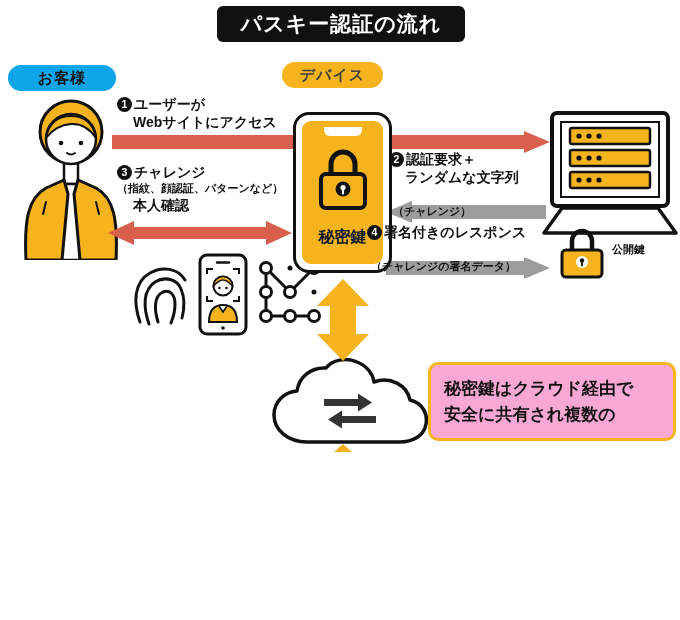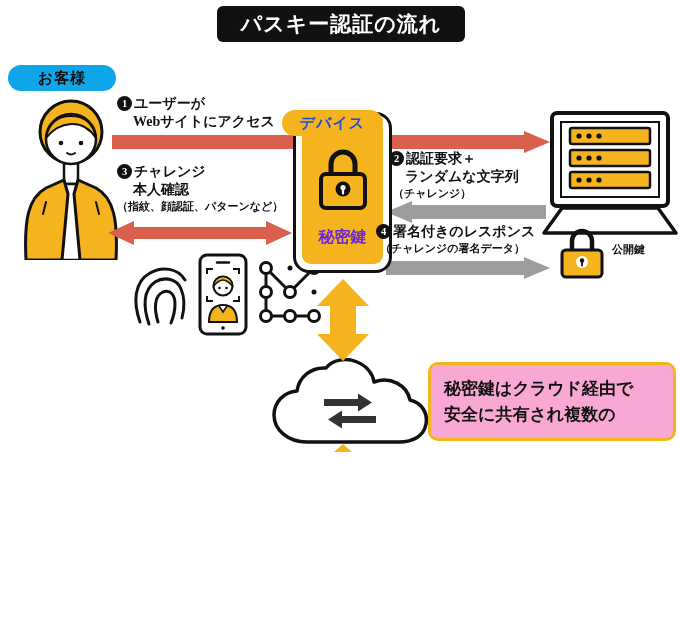--- a/index.html
+++ b/index.html
@@ -1,51 +1,51 @@
 <!DOCTYPE html>
 <html><head>
 <meta charset="utf-8">
 <style>
   html,body{margin:0;padding:0;background:#fff;}
   #canvas{
     position:relative;width:680px;height:452px;background:#fff;overflow:hidden;
-    font-family:Liberation Serif, serif;color:#111;
+    font-family:Liberation Sans, sans-serif;color:#111;
   }
   .abs{position:absolute;}
   .title-box{
     left:217px;top:6px;width:248px;height:36px;background:#111;color:#fff;
     border-radius:6px;display:flex;align-items:center;justify-content:center;
     font-size:21px;font-weight:bold;letter-spacing:1px;z-index:6;
   }
   .badge{
     height:26px;border-radius:14px;display:flex;align-items:center;justify-content:center;
     font-size:15px;font-weight:bold;z-index:6;letter-spacing:1px;
   }
   .badge-customer{left:8px;top:65px;width:108px;background:#0ea5e9;color:#111;}
-  .badge-device{left:282px;top:62px;width:101px;background:#F5B31E;color:#1d4ed8;margin-top:48px;}
+  .badge-device{left:282px;top:62px;width:101px;background:#F5B31E;color:#404040;}
   .badge-website{left:545px;top:65px;width:118px;background:#8E8E8E;color:#fff;}
   .step{position:absolute;font-weight:bold;color:#111;z-index:6;white-space:nowrap;}
   .sline{display:block;}
   .sline.main{font-size:14px;line-height:18px;}
   .sline.small{font-size:11px;line-height:15px;}
   .indent{padding-left:16px;}
-  .indent-sm{padding-left:4px;}
+  .indent-sm{padding-left:4px;margin-top:18px;}
   .snum{
     display:inline-block;width:15px;height:15px;border-radius:50%;background:#111;color:#fff;
     font-size:10.5px;line-height:15px;text-align:center;margin-right:2px;vertical-align:1px;
   }
   .arrow{position:absolute;z-index:3;}
   .phone{
     left:293px;top:112px;width:93px;height:155px;background:#fff;border:3.5px solid #111;
     border-radius:16px;z-index:5;
   }
   .phone-screen{position:absolute;left:6px;right:6px;top:6px;bottom:6px;background:#F5B31E;border-radius:9px;}
   .phone-notch{position:absolute;top:6px;left:50%;transform:translateX(-50%);width:38px;height:9px;background:#fff;border-radius:0 0 6px 6px;}
   .phone-lock{position:absolute;top:26px;left:50%;transform:translateX(-50%);}
-  .private-key-label{position:absolute;bottom:16px;width:100%;text-align:center;font-size:16px;font-weight:bold;color:#6d28d9;}
+  .private-key-label{position:absolute;bottom:16px;width:100%;text-align:center;font-size:16px;font-weight:bold;color:#0f172a;}
   .website-laptop{left:540px;top:111px;z-index:5;}
   .public-key-lock{left:558px;top:225px;z-index:6;}
   .public-key-label{left:612px;top:242px;font-size:11px;font-weight:bold;z-index:6;white-space:nowrap;}
   .bio-icon{z-index:4;}
   .cloud{left:266px;top:358px;z-index:2;}
   .note-box{
     left:428px;top:362px;width:216px;background:#f9a8d4;border:3px solid #F5B31E;border-radius:10px;
     padding:11px 13px;font-size:17px;font-weight:bold;line-height:1.5;z-index:6;white-space:nowrap;
   }
   .rot-left{transform:rotate(45deg);}
@@ -94,24 +94,24 @@
     <span class="sline main"><span class="snum">1</span><span>ユーザーが</span></span>
     <span class="sline main indent">Webサイトにアクセス</span>
   </div>
   <div class="step" style="left:389px;top:150px;">
     <span class="sline main"><span class="snum">2</span><span>認証要求＋</span></span>
     <span class="sline main indent">ランダムな文字列</span>
     <span class="sline small indent-sm">（チャレンジ）</span>
   </div>
   <div class="step" style="left:117px;top:163px;">
     <span class="sline main"><span class="snum">3</span><span>チャレンジ</span></span>
+    <span class="sline small">（指紋、顔認証、パターンなど）</span>
     <span class="sline main indent">本人確認</span>
-    <span class="sline small">（指紋、顔認証、パターンなど）</span>
-  </div>
-  <div class="step" style="left:376px;top:223px;">
+  </div>
+  <div class="step" style="left:367px;top:223px;">
     <span class="sline main"><span class="snum">4</span><span>署名付きのレスポンス</span></span>
     <span class="sline small indent-sm">（チャレンジの署名データ）</span>
   </div>
 
   <div class="abs phone">
     <div class="phone-screen">
       <div class="phone-notch"></div>
       <svg class="phone-lock" width="54" height="64" viewBox="0 0 54 64">
         <path d="M15,27 V17 a12,12 0 0 1 24,0 V27" fill="none" stroke="#111" stroke-width="5"></path>
         <rect x="5" y="27" width="44" height="34" rx="5" fill="#F5B31E" stroke="#111" stroke-width="4"></rect>

